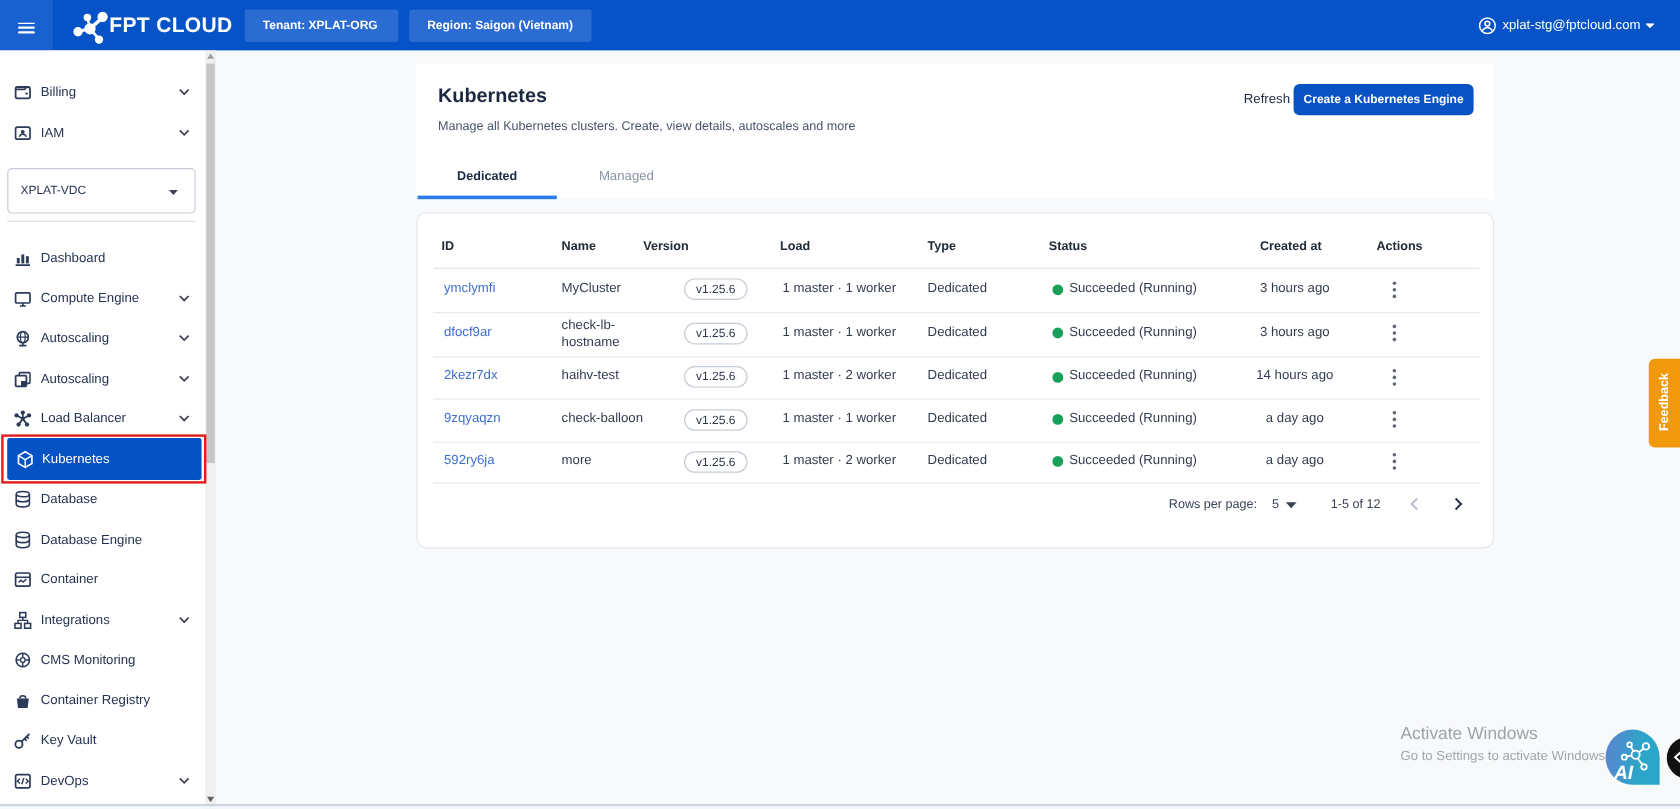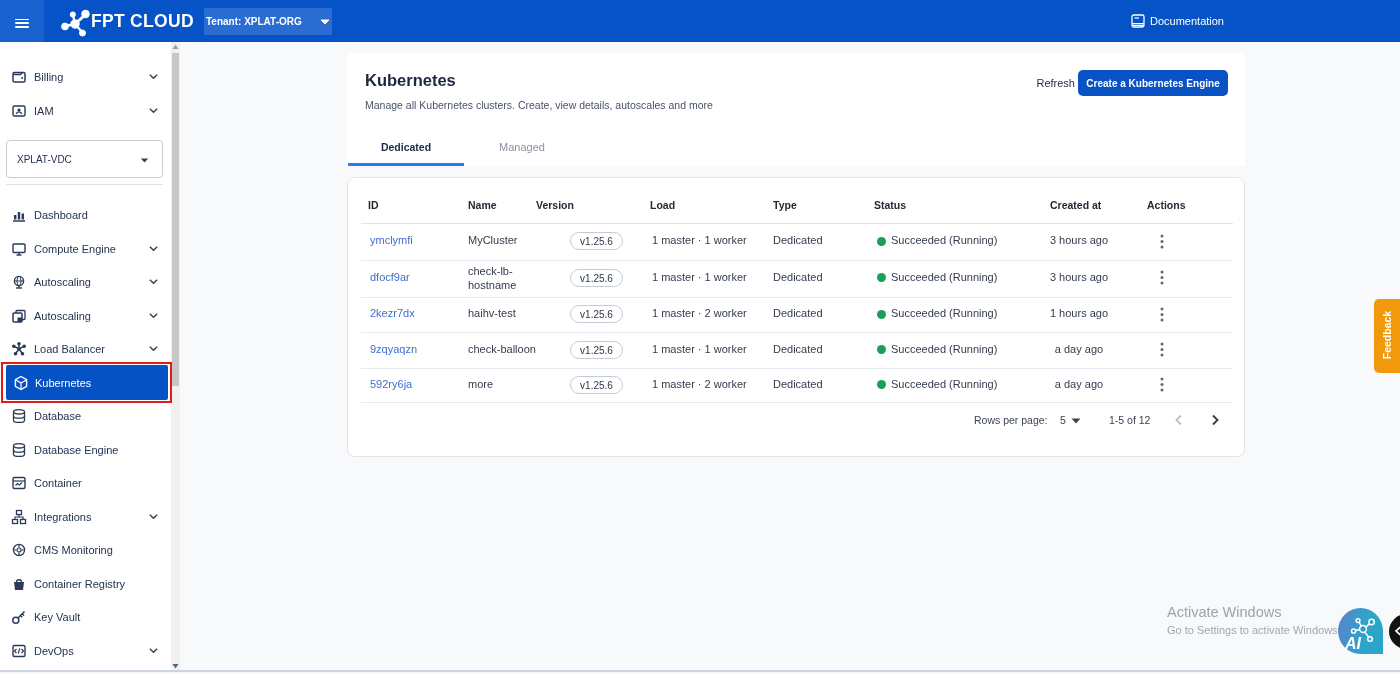--- a/index.html
+++ b/index.html
@@ -6,21 +6,21 @@
   html,body { width:1400px; height:674px; overflow:hidden; }
   body { font-family:"Liberation Sans", sans-serif; background:#f8f9fa; position:relative; }
   .abs { position:absolute; }
 
   
   #header { position:absolute; left:0; top:0; width:1400px; height:42px; background:#0553c6; }
   #hambox { position:absolute; left:0; top:0; width:44px; height:42px; background:#1a61d0; }
   .hline { position:absolute; left:15px; width:14px; height:1.7px; background:#fff; border-radius:1px; }
   #logo { position:absolute; left:58px; top:5px; }
   #logotext { position:absolute; left:91px; top:11px; color:#fff; font-size:17.5px; font-weight:bold; letter-spacing:0.3px; }
-  .chip { position:absolute; top:8px; height:27px; background:#2b6cd3; border-radius:2px; color:#fff; font-size:10px; font-weight:bold; display:flex; align-items:center; justify-content:space-between; padding:0 2px; white-space:nowrap; }
+  .chip { position:absolute; top:8px; height:27px; background:#2b6cd3; border-radius:2px; color:#fff; font-size:10px; font-weight:bold; display:flex; align-items:center; justify-content:space-between; padding:0 15px; white-space:nowrap; }
   .chip .caret { margin-left:6px; }
   .hdr-right { position:absolute; top:0; height:42px; display:flex; align-items:center; color:#fff; font-size:11px; white-space:nowrap; }
 
   
   #sidebar { position:absolute; left:0; top:42px; width:171px; height:632px; background:#fff; }
   #sbar { position:absolute; left:171px; top:42px; width:9px; height:632px; background:#f0f0f0; }
   #sthumb { position:absolute; left:172px; top:53px; width:7px; height:333px; background:#c6c6c6; }
   .sitem { position:absolute; left:0; width:171px; height:34px; display:flex; align-items:center; color:#243352; font-size:11px; }
   .sitem .ic { width:16px; height:16px; margin-left:11px; margin-right:7px; flex:none; }
   .sitem .chev { position:absolute; right:12px; top:11px; }
@@ -89,28 +89,35 @@
       <circle cx="27.5" cy="9" r="3.8"></circle>
       <circle cx="24.5" cy="28" r="3"></circle>
     </g>
   </svg>
   <div id="logotext">FPT CLOUD</div>
   <div class="chip" style="left:204px; width:128px;">Tenant: XPLAT-ORG
     <svg class="caret" width="10" height="6" viewBox="0 0 10 6">
         <path d="M1 1l4 4 4-4z" fill="#fff" stroke="#fff"></path>
       </svg>
   </div>
-  <div class="hdr-right" style="left:1131px;">
-    <svg width="14" height="14" viewBox="0 0 14 14" style="margin-right:5px;">
-      <rect x="1" y="1" width="12" height="12" rx="1.8" fill="none" stroke="#fff" stroke-width="1.3"></rect>
-      <line x1="3.5" y1="4" x2="8" y2="4" stroke="#fff" stroke-width="1.2"></line>
-      <line x1="1.2" y1="9.6" x2="12.8" y2="9.6" stroke="#fff" stroke-width="1.2"></line>
-      <line x1="1.2" y1="11.4" x2="12.8" y2="11.4" stroke="#fff" stroke-width="1.2"></line>
-    </svg>
-    Documentation
+  <div class="chip" style="left:341px; width:152px;">Region: Saigon (Vietnam)
+    <svg class="caret" width="10" height="6" viewBox="0 0 10 6">
+        <path d="M1 1l4 4 4-4z" fill="#fff" stroke="#fff"></path>
+      </svg>
+  </div>
+  <div class="hdr-right" style="left:1232px;">
+    <svg width="15" height="15" viewBox="0 0 24 24" style="margin-right:5px;">
+      <circle cx="12" cy="12" r="10.4" fill="none" stroke="#fff" stroke-width="2"></circle>
+      <circle cx="12" cy="9" r="3.2" fill="none" stroke="#fff" stroke-width="2"></circle>
+      <path d="M5.5 18.6c1.7-3 4-4.2 6.5-4.2s4.8 1.2 6.5 4.2" fill="none" stroke="#fff" stroke-width="2"></path>
+    </svg>
+    xplat-stg@fptcloud.com
+    <svg width="8" height="5" viewBox="0 0 10 6" style="margin-left:4px;">
+        <path d="M1 1l4 4 4-4z" fill="#fff" stroke="#fff"></path>
+      </svg>
   </div>
 </div>
 
 <div id="sidebar"></div>
 <div id="sbar"></div>
 <div id="sthumb"></div>
 <svg style="position:absolute;left:172px;top:44px;" width="7" height="6" viewBox="0 0 7 6">
     <path d="M3.5 0.5L6.5 5h-6z" fill="#9aa0a6"></path>
   </svg>
 <svg style="position:absolute;left:172px;top:663px;" width="7" height="6" viewBox="0 0 7 6">
@@ -333,21 +340,21 @@
       <circle cx="5" cy="7.5" r="1.5" fill="#5f6775"></circle>
       <circle cx="5" cy="13" r="1.5" fill="#5f6775"></circle>
     </svg>
     <div class="cell link" style="left:370px; top:307px">2kezr7dx</div>
     <div class="cell" style="left:468px; top:307px">haihv-test</div>
     <div class="pill" style="top:305px">v1.25.6</div>
     <div class="cell" style="left:652px; top:307px">1 master · 2 worker</div>
     <div class="cell" style="left:773px; top:307px">Dedicated</div>
     <div class="dot" style="top:309.5px"></div>
     <div class="cell" style="left:891px; top:307px">Succeeded (Running)</div>
-    <div class="cell" style="left:1039px; top:307px; width:80px; text-align:center;">1 hours ago</div>
+    <div class="cell" style="left:1039px; top:307px; width:80px; text-align:center;">14 hours ago</div>
     <svg class="vdots" style="top:306.5px" width="10" height="15" viewBox="0 0 10 15">
       <circle cx="5" cy="2" r="1.5" fill="#5f6775"></circle>
       <circle cx="5" cy="7.5" r="1.5" fill="#5f6775"></circle>
       <circle cx="5" cy="13" r="1.5" fill="#5f6775"></circle>
     </svg>
     <div class="cell link" style="left:370px; top:342.5px">9zqyaqzn</div>
     <div class="cell" style="left:468px; top:342.5px">check-balloon</div>
     <div class="pill" style="top:340.5px">v1.25.6</div>
     <div class="cell" style="left:652px; top:342.5px">1 master · 1 worker</div>
     <div class="cell" style="left:773px; top:342.5px">Dedicated</div>

